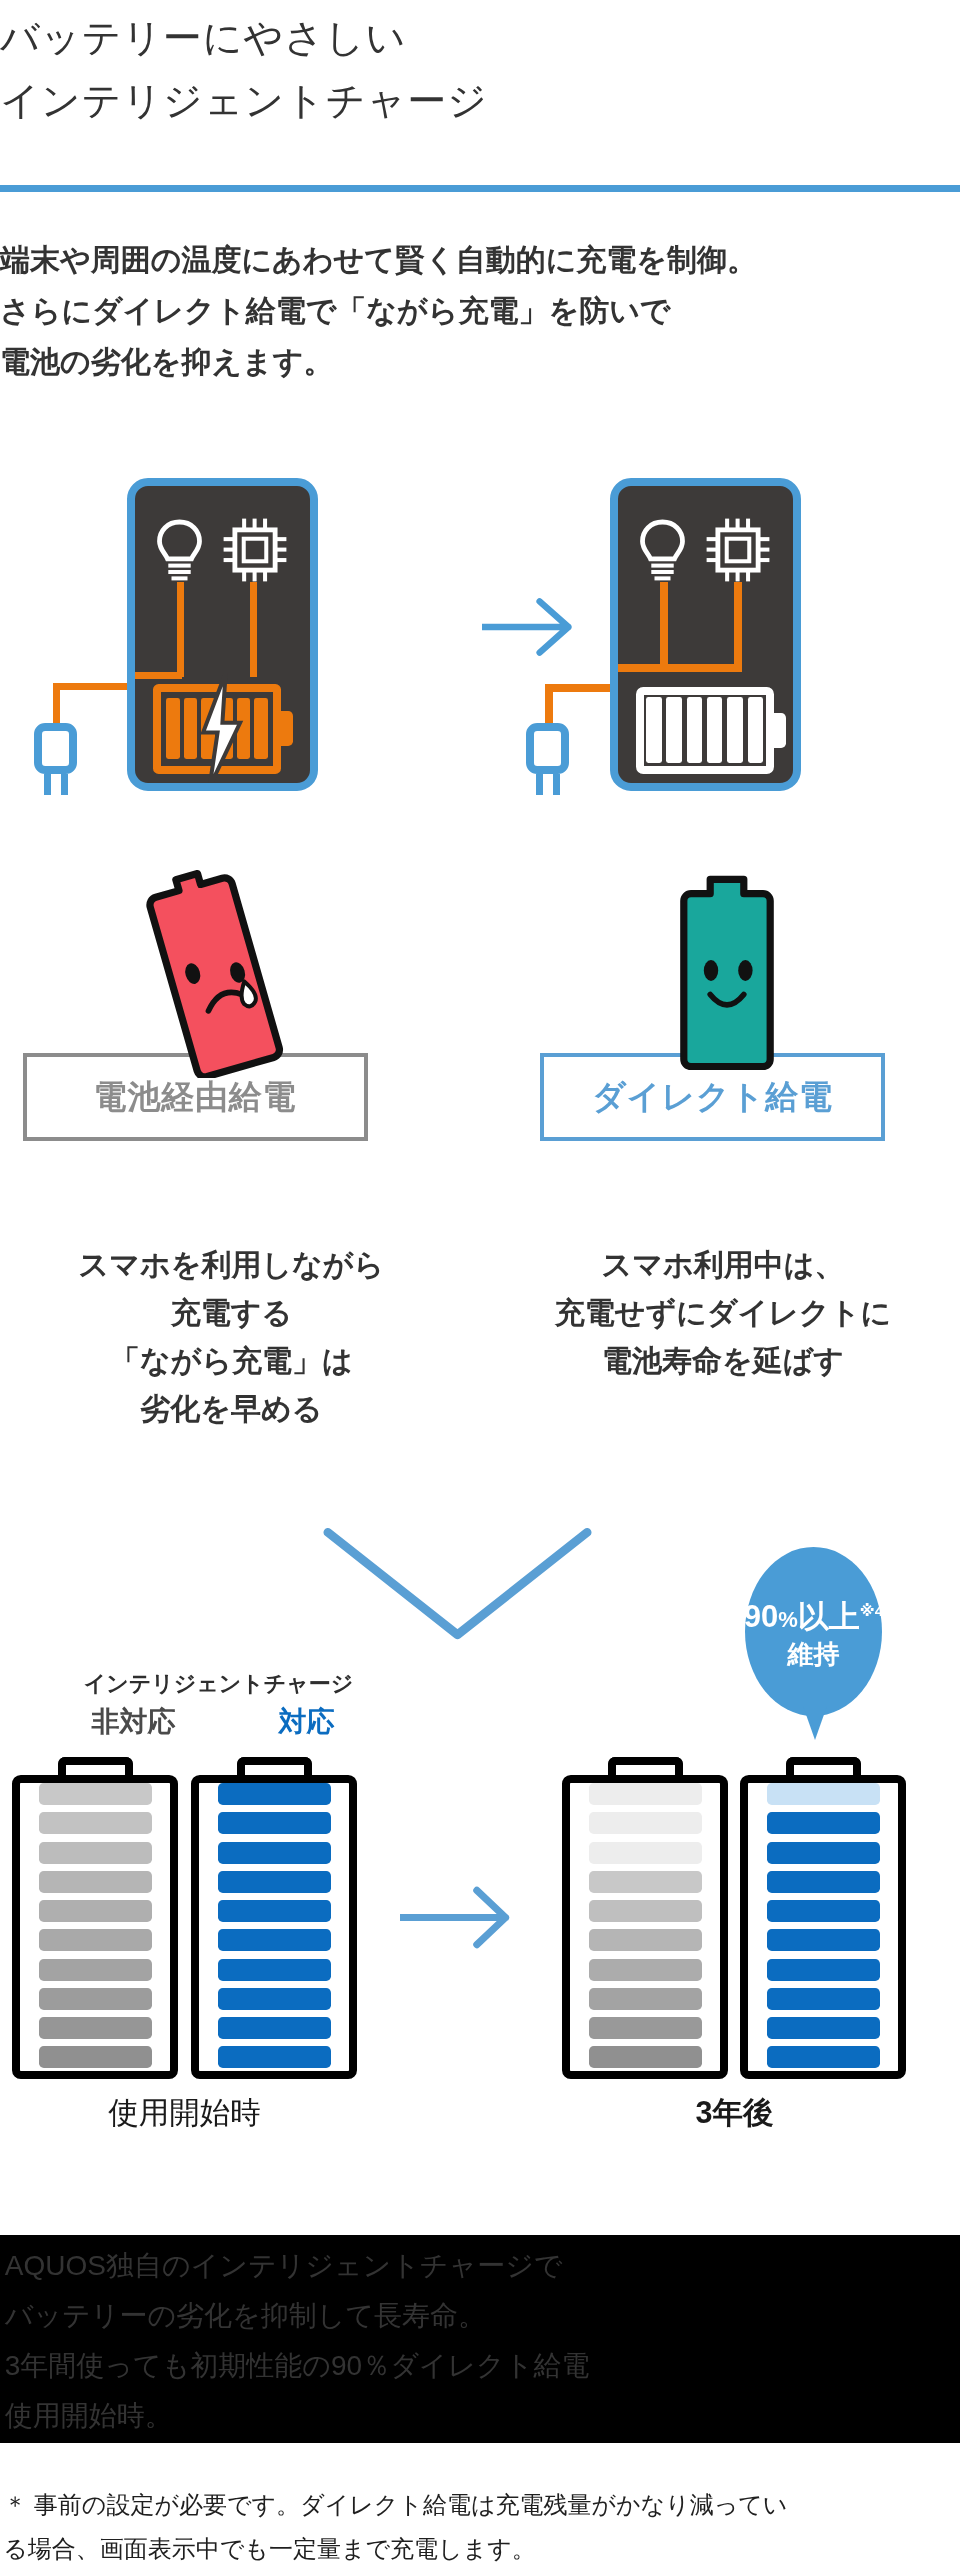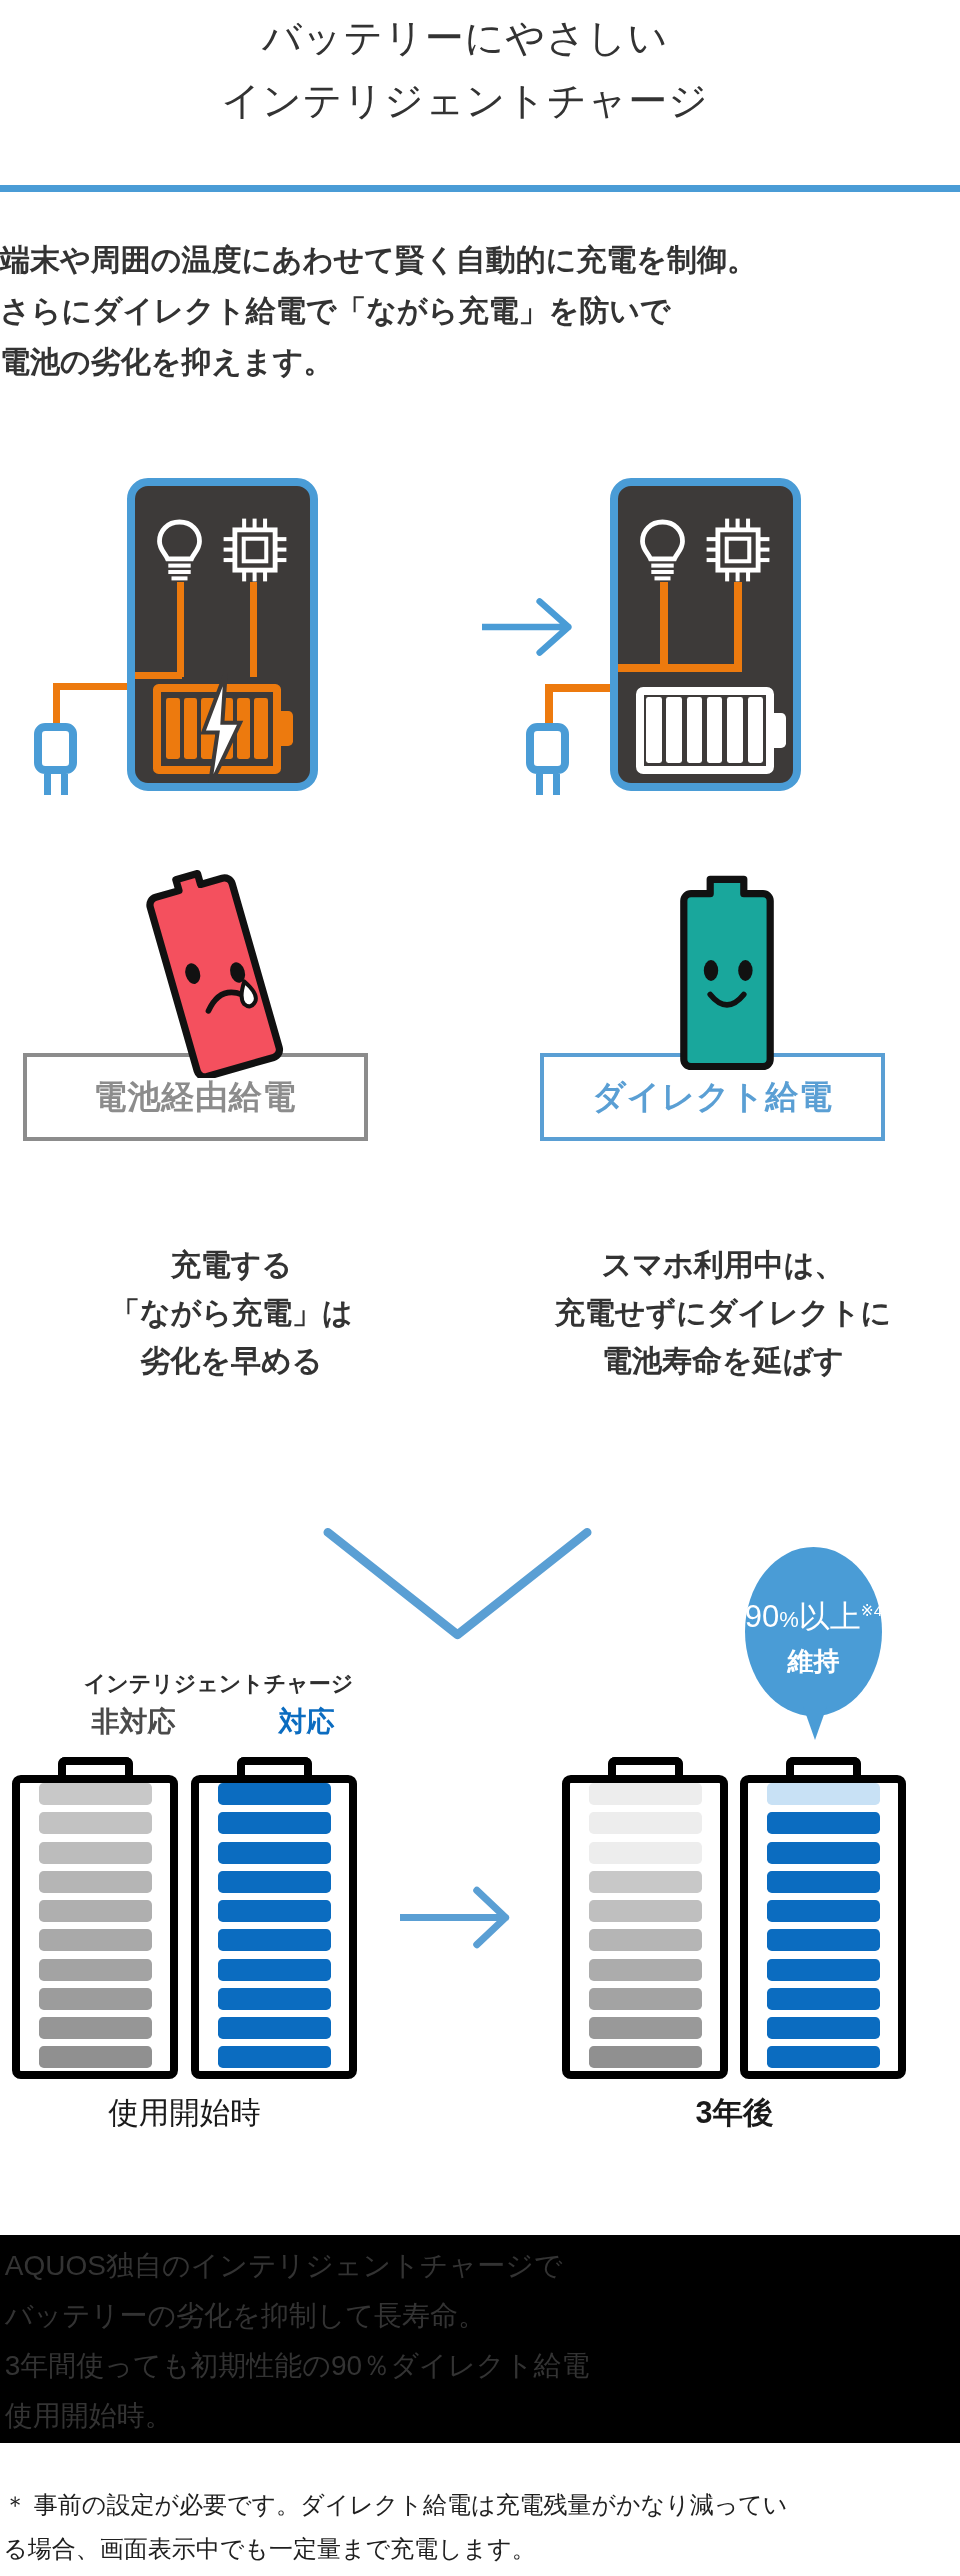--- a/index.html
+++ b/index.html
@@ -9,21 +9,20 @@
     height: 2576px;
     position: relative;
     font-family: "Liberation Sans", "DejaVu Sans", sans-serif;
     color: #2e2e2e;
     overflow: hidden;
   }
 
   
   #title-block {
     position: absolute; left: 0; top: 6.4px; width: 930px;
-    text-align: center;
   }
   .title-line {
     font-size: 39px;
     line-height: 63px;
     font-weight: 400;
     letter-spacing: 0.8px;
     color: #333333;
   }
   #title-rule {
     position: absolute; left: 0; top: 185px; width: 960px; height: 7.2px;
@@ -169,21 +168,21 @@
 
   
   #bubble {
     position: absolute; left: 745px; top: 1547px;
     width: 137px; height: 169px;
     background: #4a9cd6; border-radius: 50%;
     display: flex; flex-direction: column;
     align-items: center; justify-content: center;
     color: #ffffff;
   }
-  #bubble-main { font-size: 31px; font-weight: 400; line-height: 49px; white-space: nowrap; }
+  #bubble-main { font-size: 31px; font-weight: 700; line-height: 35px; white-space: nowrap; }
   #bubble-main .pct { font-size: 22px; }
   #bubble-main .sup { font-size: 15.3px; vertical-align: super; }
   #bubble-sub { font-size: 26px; font-weight: 700; line-height: 32px; }
   #bubble-tail {
     position: absolute; left: 803px; top: 1706px;
     width: 0; height: 0;
     border-left: 12px solid transparent;
     border-right: 12px solid transparent;
     border-top: 34px solid #4a9cd6;
   }
@@ -403,20 +402,21 @@
   <svg id="char-happy" width="104" height="201" viewBox="0 0 130 250">
     <path d="M44 6 h42 v18 h24 a9 9 0 0 1 9 9 v198 a9 9 0 0 1 -9 9 h-90 a9 9 0 0 1 -9 -9 v-198 a9 9 0 0 1 9 -9 h24 z" fill="#19a79c" stroke="#111111" stroke-width="9" stroke-linejoin="round"></path>
     <ellipse cx="45" cy="120" rx="9" ry="13" fill="#111111"></ellipse>
     <ellipse cx="88" cy="120" rx="9" ry="13" fill="#111111"></ellipse>
     <path d="M44 150 q21 26 42 0" fill="none" stroke="#111111" stroke-width="7" stroke-linecap="round"></path>
   </svg>
 </div>
 
 <div id="captions">
   <div class="caption-col" id="caption-left">
+    <div class="caption-line">スマホを利用しながら</div>
     <div class="caption-line">充電する</div>
     <div class="caption-line">「ながら充電」は</div>
     <div class="caption-line">劣化を早める</div>
   </div>
   <div class="caption-col" id="caption-right">
     <div class="caption-line">スマホ利用中は、</div>
     <div class="caption-line">充電せずにダイレクトに</div>
     <div class="caption-line">電池寿命を延ばす</div>
   </div>
 </div>

